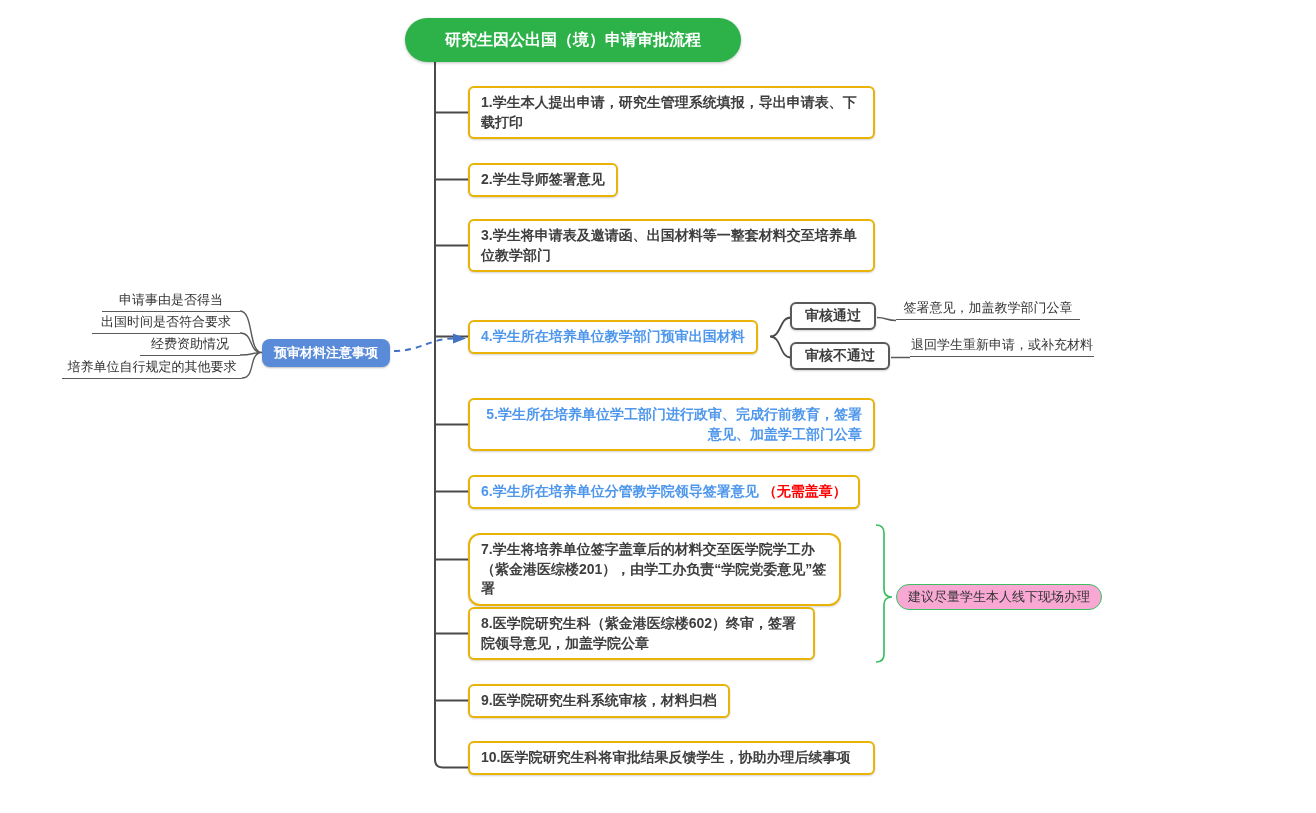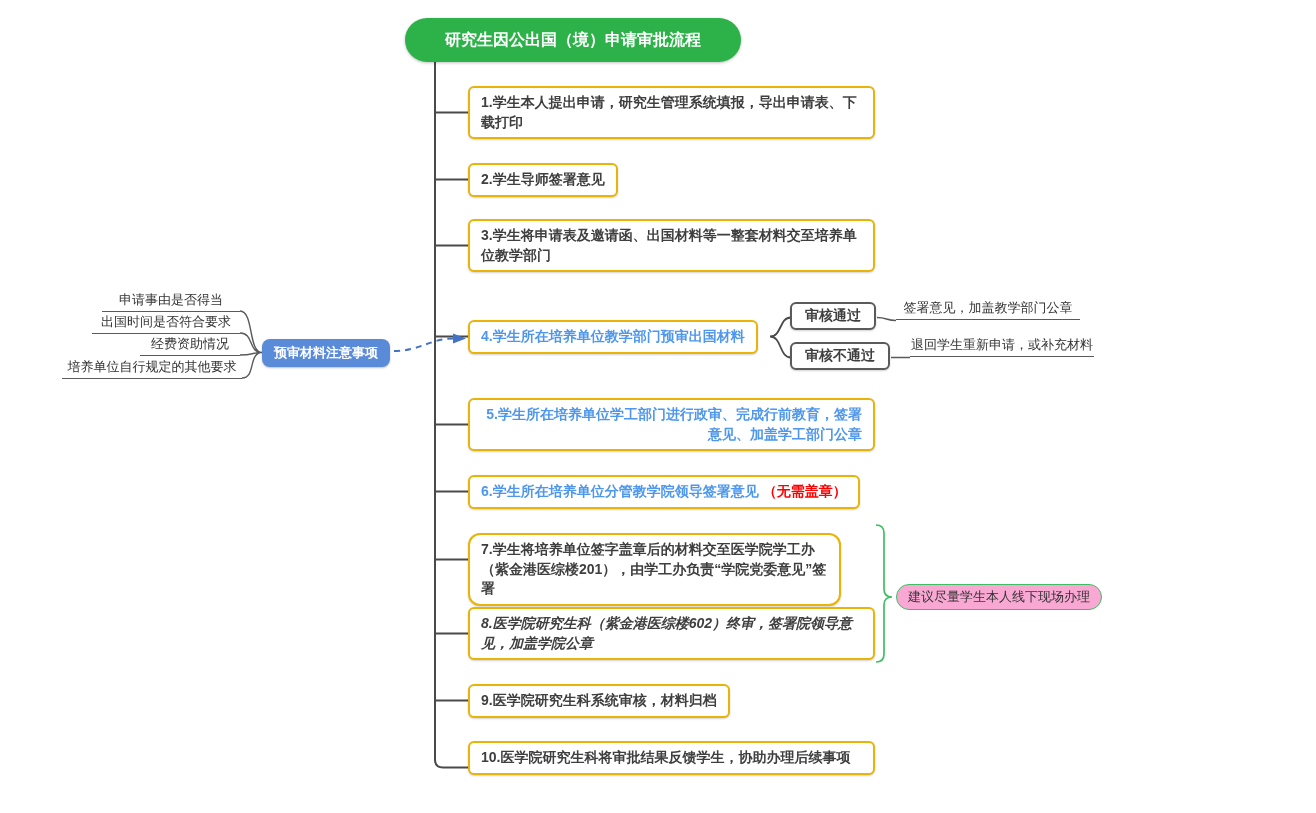--- a/index.html
+++ b/index.html
@@ -77,21 +77,21 @@
   </div>
   <div class="step blue" style="left:468px;top:398px;width:407px;">
     <span>5.学生所在培养单位学工部门进行政审、完成行前教育，签署意见、加盖学工部门公章</span>
   </div>
   <div class="step blue" style="left:468px;top:475px;">
     <span>6.学生所在培养单位分管教学院领导签署意见</span><span class="red">（无需盖章）</span>
   </div>
   <div class="step" style="left:468px;top:533px;width:373px;border-radius:12px;">
     <span>7.学生将培养单位签字盖章后的材料交至医学院学工办（紫金港医综楼201），由学工办负责“学院党委意见”签署</span>
   </div>
-  <div class="step" style="left:468px;top:607px;width:407px;font-style:italic;">
+  <div class="step" style="left:468px;top:607px;width:347px;">
     <span>8.医学院研究生科（紫金港医综楼602）终审，签署院领导意见，加盖学院公章</span>
   </div>
   <div class="step" style="left:468px;top:684px;">
     <span>9.医学院研究生科系统审核，材料归档</span>
   </div>
   <div class="step" style="left:468px;top:741px;width:407px;">
     <span>10.医学院研究生科将审批结果反馈学生，协助办理后续事项</span>
   </div>
 
   <div class="blue-node">

